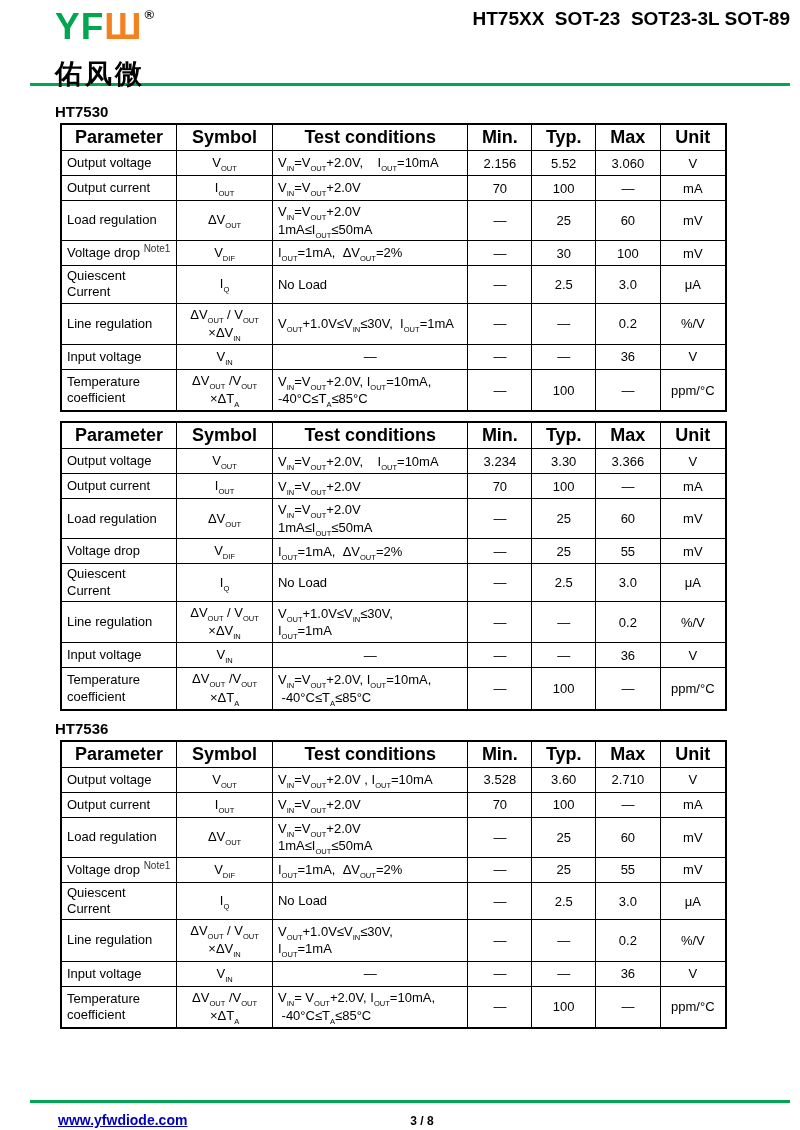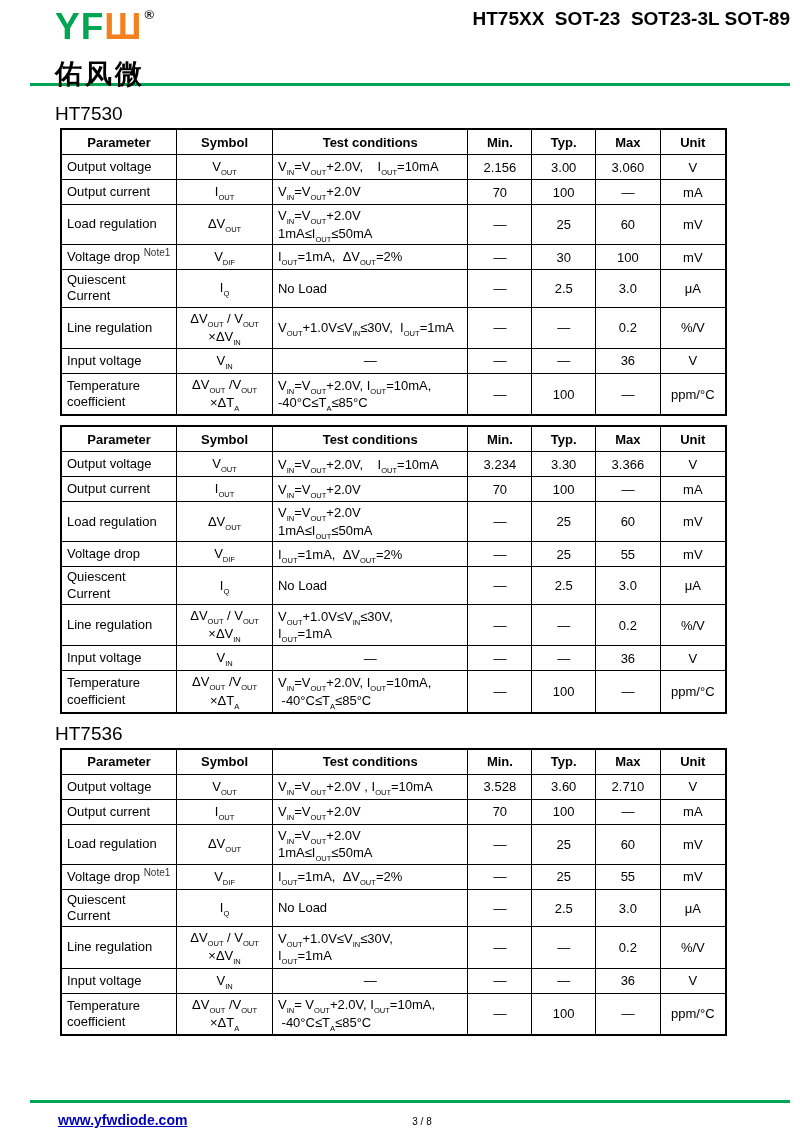--- a/index.html
+++ b/index.html
@@ -23,49 +23,49 @@
   .logo-top{font-weight:800;font-size:37px;letter-spacing:1px;white-space:pre;}
   .logo-yf{color:var(--green);}
   .logo-w{color:var(--orange);}
   .logo-reg{font-size:13px;font-weight:700;color:#1a1a1a;vertical-align:top;margin-left:2px;}
   .logo-cn{font-size:27px;font-weight:700;letter-spacing:3px;margin-top:16px;}
   .doc-title{font-size:19px;font-weight:700;white-space:pre;padding-bottom:1px;}
   .rule{height:3px;background:var(--green);margin:0 10px 0 30px;}
   
   main{padding:14px 0 0 55px;}
   .table-section{margin-bottom:9px;}
-  .table-title{font-weight:400;font-size:19px;margin:3px 0 3px 0;}
+  .table-title{font-weight:700;font-size:15px;margin:3px 0 3px 0;}
   table.spec{
     border-collapse:collapse;width:667px;table-layout:fixed;
     border:2px solid #000;margin-left:5px;
   }
   table.spec th,table.spec td{
     border:1px solid #000;font-size:13px;vertical-align:middle;
     padding:2px 5px;overflow:hidden;
   }
-  table.spec th{font-weight:700;text-align:center;height:20px;font-size:13px;}
+  table.spec th{font-weight:700;text-align:center;height:20px;font-size:18px;}
   td.c-param{text-align:left;height:20px;line-height:1.25;}
   td.c-symbol,td.c-num,td.c-unit{text-align:center;}
   td.c-cond{text-align:left;}
   td.c-cond.center{text-align:center;}
   .cell-line{white-space:pre;line-height:1.35;}
   td.c-symbol .cell-line{line-height:1.4;}
   sub{font-size:0.58em;line-height:0;}
   sup.note{font-size:10px;line-height:0;color:#333;}
   
   footer{position:absolute;left:0;top:1100px;width:800px;}
   .f-row{
     display:grid;grid-template-columns:1fr auto 1fr;align-items:baseline;
     padding:9px 14px 0 58px;
   }
   .site{
     color:var(--link);font-weight:700;font-size:14px;
     text-decoration:underline;justify-self:start;
   }
-  .pagenum{font-size:10px;justify-self:center;white-space:pre;}
+  .pagenum{font-size:12px;justify-self:center;white-space:pre;font-weight:bold;}
   .company{font-weight:700;font-size:14px;justify-self:end;}
 </style>
 </head>
 <body>
 
 <div class="page">
 
   <div class="hdr">
     <div class="logo">
       <div class="logo-top"><span class="logo-yf">YF</span><span class="logo-w">Ш</span><span class="logo-reg">®</span></div>
@@ -102,21 +102,21 @@
           <tbody>
             <tr>
               <td class="c-param">Output voltage</td>
               <td class="c-symbol">
                 <div class="cell-line">V<sub>OUT</sub></div>
               </td>
               <td class="c-cond">
                 <div class="cell-line">V<sub>IN</sub>=V<sub>OUT</sub>+2.0V,    I<sub>OUT</sub>=10mA</div>
               </td>
               <td class="c-num">2.156</td>
-              <td class="c-num">3.00</td>
+              <td class="c-num">5.52</td>
               <td class="c-num">3.060</td>
               <td class="c-unit">V</td>
             </tr>
             <tr>
               <td class="c-param">Output current</td>
               <td class="c-symbol">
                 <div class="cell-line">I<sub>OUT</sub></div>
               </td>
               <td class="c-cond">
                 <div class="cell-line">V<sub>IN</sub>=V<sub>OUT</sub>+2.0V</div>

